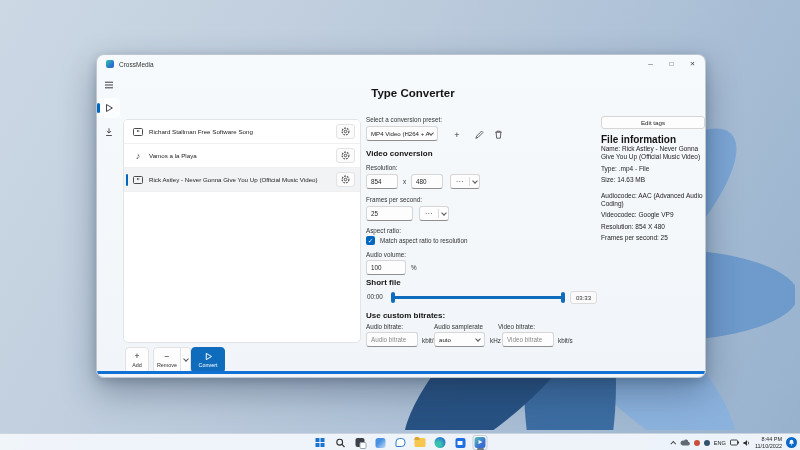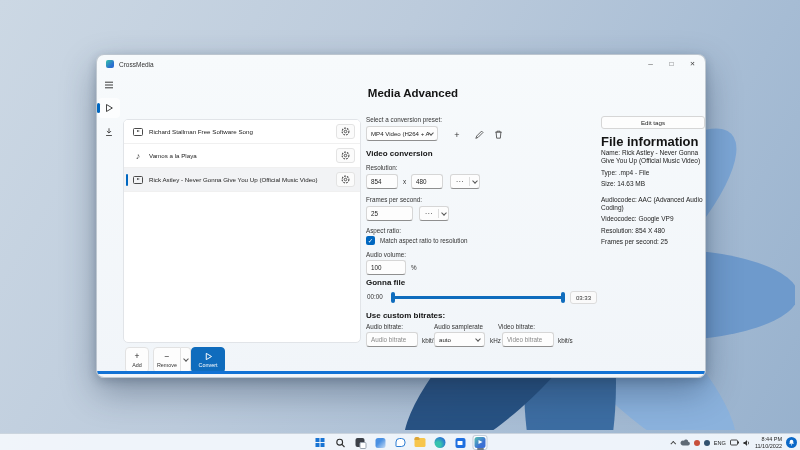--- a/index.html
+++ b/index.html
@@ -95,21 +95,21 @@
   .handle { position:absolute; top:1px; width:4px; height:11px; background:#0f6cbd; border-radius:2px; }
   .endbox { position:absolute; height:13px; background:#fafafa; border:1px solid #dcdcdc;
     border-radius:3px; font-size:6.1px; color:#333; display:flex; align-items:center;
     justify-content:center; }
 
   
   .edit-tags { position:absolute; left:504px; top:61px; width:104px; height:13px; background:#fdfdfd;
     border:1px solid #d6d6d6; border-radius:3px; font-size:6.2px; color:#222; text-align:center;
     line-height:11px; font-family:"Liberation Sans","DejaVu Sans",sans-serif; }
   .info-panel { position:absolute; left:504px; top:79px; width:104px; }
-  .info-panel h3 { font-size:13px; font-weight:700; color:#141414; }
+  .info-panel h3 { font-size:10px; font-weight:700; color:#141414; }
   .info-panel p { font-size:6.5px; line-height:8.4px; color:#222; margin-bottom:3px; }
   .info-panel p.gap { margin-top:7px; }
 
   .progress { position:absolute; left:0; right:0; bottom:3px; height:3px; background:#1272d4; }
 
   
   .taskbar { position:absolute; left:0; bottom:0; width:800px; height:17px;
     background:rgba(242,247,252,.94); border-top:1px solid rgba(120,140,160,.3); }
   .tb-center { position:absolute; left:50%; top:1px; transform:translateX(-50%);
     display:flex; gap:5px; align-items:center; height:15px; }
@@ -246,21 +246,21 @@
         <span class="chev"></span>
       </div>
     </div>
     <div class="convert-btn">
       <svg width="9" height="9" viewBox="0 0 12 12">
         <path d="M3 1.8 L10 6 L3 10.2 Z" fill="none" stroke="#fff" stroke-width="1.3" stroke-linejoin="round"></path>
       </svg>
       <span class="convert-lbl">Convert</span>
     </div>
 
-    <div class="cp-title">Media Advanced</div>
+    <div class="cp-title">Type Converter</div>
 
     <div class="lbl" style="left:269px;top:61px">Select a conversion preset:</div>
     <div class="dropdown" style="left:269px;top:71px;width:72px">
       <span class="dd-text">MP4 Video (H264 + AAC)</span>
       <span class="chev"></span>
     </div>
     <div class="icon-btn" style="left:352px;top:72px">
       <span class="plus-glyph">+</span>
     </div>
     <div class="icon-btn" style="left:374px;top:72px">
@@ -301,21 +301,21 @@
     <div class="lbl" style="left:269px;top:172px">Aspect ratio:</div>
     <span class="checkbox" style="left:269px;top:181px">
       <span class="check">✓</span>
     </span>
     <div class="lbl" style="left:283px;top:182px">Match aspect ratio to resolution</div>
 
     <div class="lbl" style="left:269px;top:196px">Audio volume:</div>
     <input class="inp" style="left: 269px; top: 205px; width: 40px;" readonly="" value="100">
     <div class="lbl" style="left:314px;top:209px">%</div>
 
-    <div class="heading" style="left:269px;top:223px">Gonna file</div>
+    <div class="heading" style="left:269px;top:223px">Short file</div>
     <div class="lbl" style="left:270px;top:238px">00:00</div>
     <div class="slider" style="left:294px;top:236px;width:174px;height:13px">
       <div class="track"></div>
       <div class="handle" style="left:0"></div>
       <div class="handle" style="right:0"></div>
     </div>
     <div class="endbox" style="left:473px;top:236px;width:27px">
       <span>03:33</span>
     </div>
 

